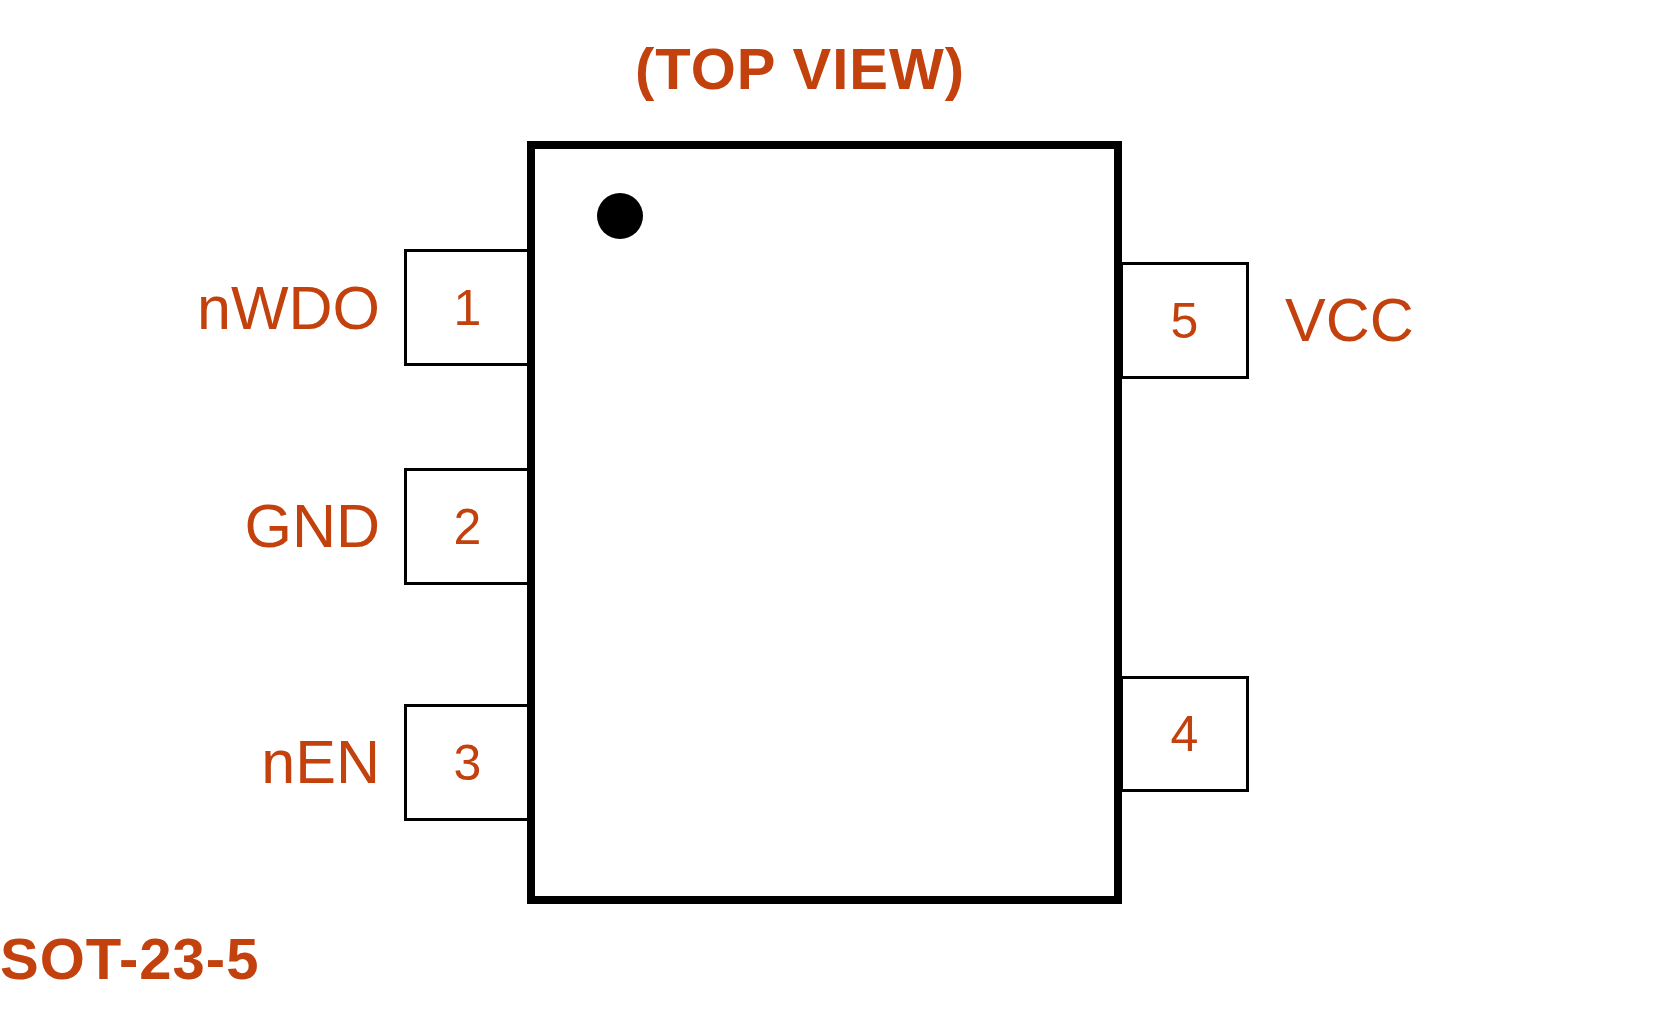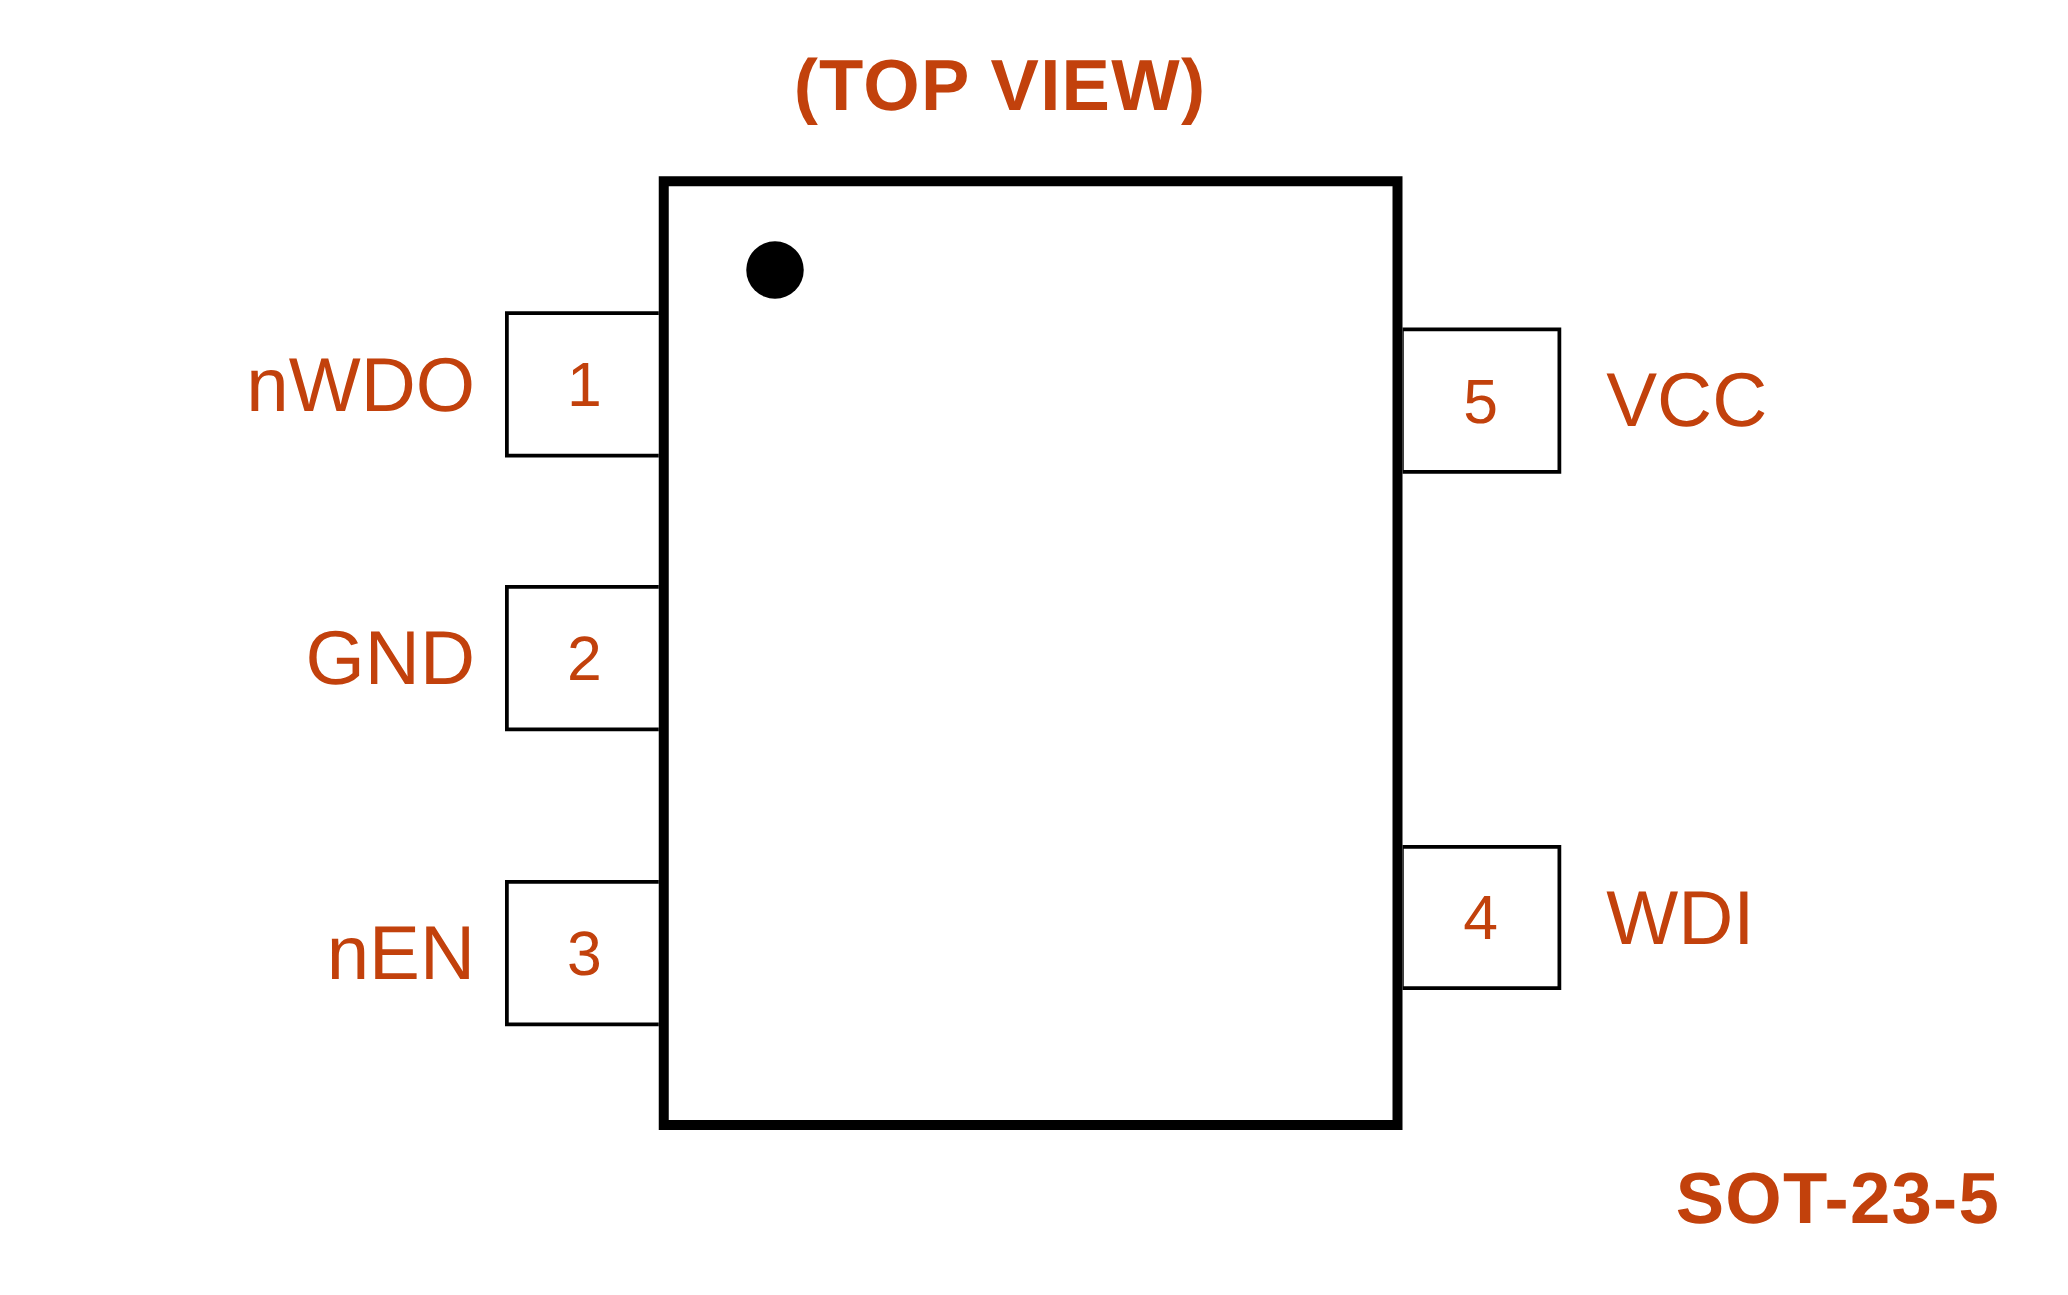--- a/index.html
+++ b/index.html
@@ -28,21 +28,21 @@
     font-weight: bold;
     letter-spacing: 1px;
   }
   .package-name {
     position: absolute;
     left: 0;
     top: 926px;
     width: 1600px;
     height: 66px;
     line-height: 66px;
-    text-align: right;
+    text-align: left;
     font-size: 58px;
     font-weight: bold;
     letter-spacing: 1px;
   }
   .ic-body {
     position: absolute;
     left: 527px;
     top: 141px;
     width: 595px;
     height: 763px;
@@ -125,17 +125,16 @@
   <div class="pin-name left-side pos-n2">GND</div>
 
   <div class="pin-box pos-r5">
     <span>5</span>
   </div>
   <div class="pin-box pos-r4">
     <span>4</span>
   </div>
 
   <div class="pin-name right-side pos-n5">VCC</div>
-  <div class="pin-name right-side pos-n4">WDI</div>
 
   <div class="package-name">SOT-23-5</div>
 
 </div>
 
 </body></html>

